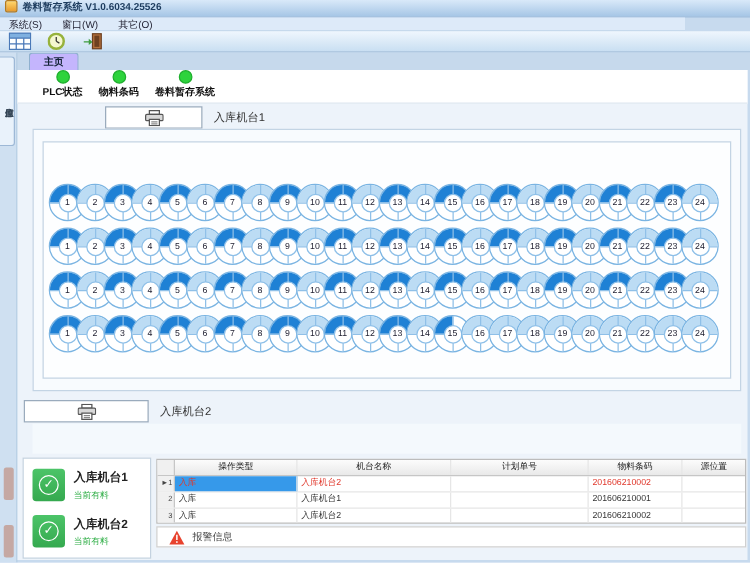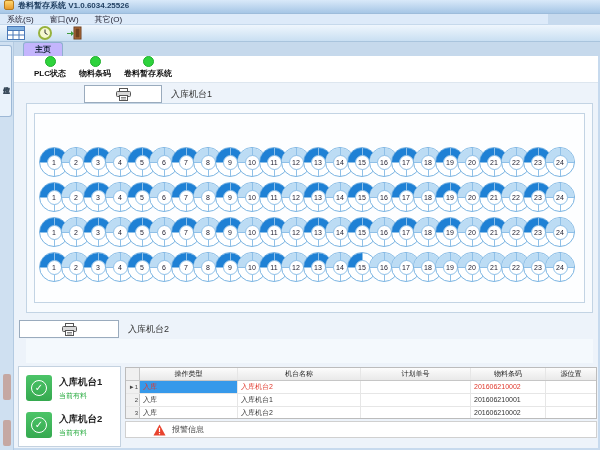--- a/index.html
+++ b/index.html
@@ -100,21 +100,21 @@
   .hc{text-align:center}
   .selc{width:14px;background:#f0f0f0;border-right:1px solid #c6c6c6;color:#444;
         text-align:right;padding:0 1px;font-size:6px}
   .w1{width:98px}.w2{width:123px}.w3{width:110px}.w4{width:75px}.w5{flex:1;border-right:0}
   .alert .tc{color:var(--red)}
   .alert .selc{color:#444}
   .selcell{background:var(--sel)}
 
   .alertbar{position:absolute;left:111px;top:365px;width:472px;height:17px;background:#fff;
             border:1px solid #d0d0d0;box-sizing:border-box;display:flex;align-items:center;
-            gap:6px;padding-left:27px;font-size:8px;color:#444}
+            gap:6px;padding-left:9px;font-size:8px;color:#444}
 </style>
 </head>
 <body style="--dark: #1f81d5; --light: #bcdcf4; --ring: #7ab4e2; --sel: #3699ea; --red: #e0372b; --green: #2fae46;">
 
 <div class="win">
 
   <div class="titlebar">
     <span class="appicon"></span>
     <span class="title">卷料暂存系统 V1.0.6034.25526</span>
   </div>

